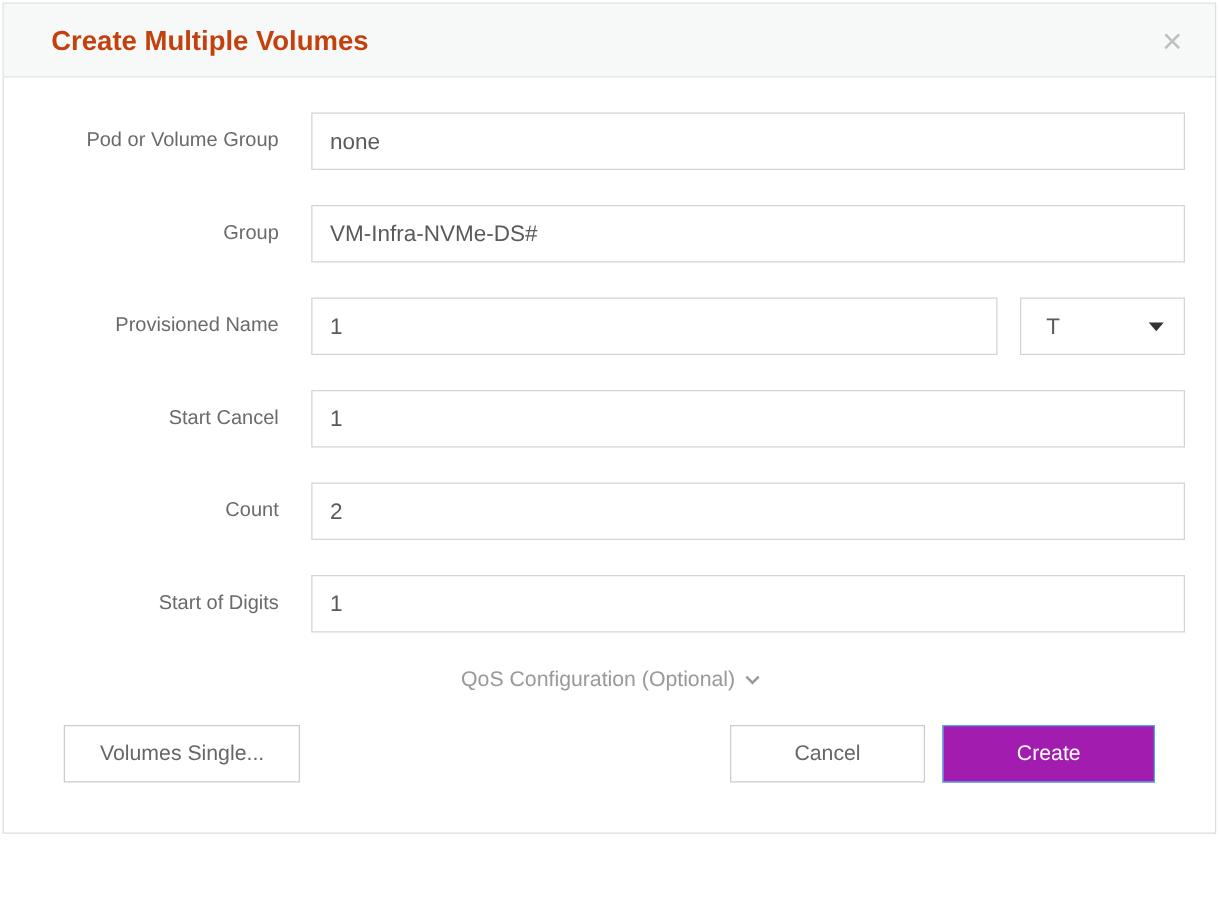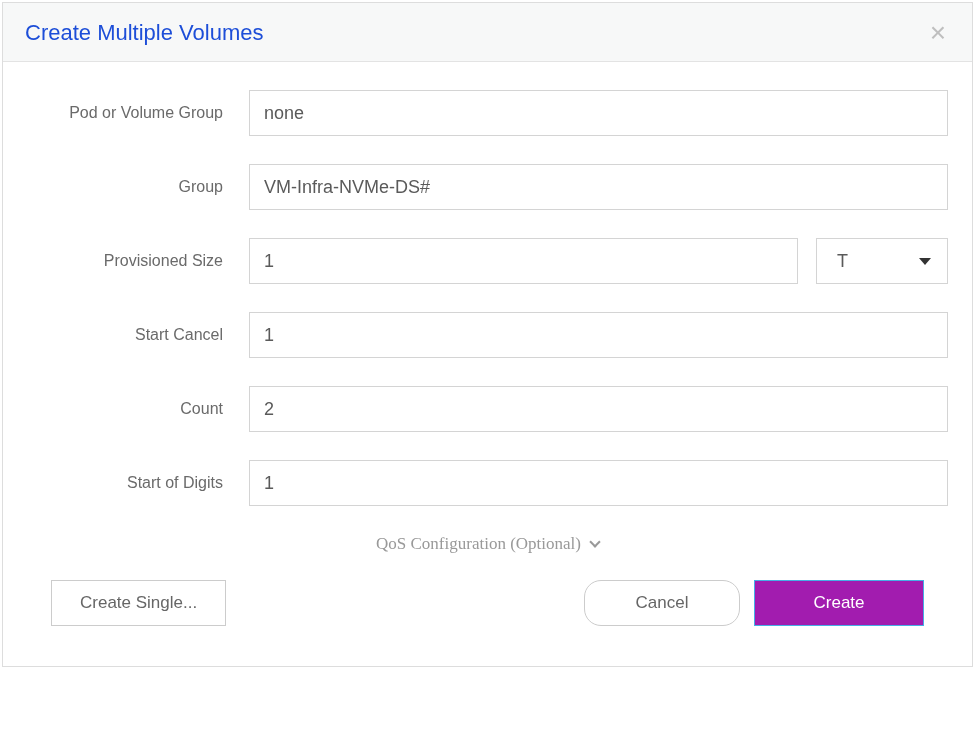--- a/index.html
+++ b/index.html
@@ -20,22 +20,23 @@
     .dialog-header {
       display: flex;
       justify-content: space-between;
       align-items: center;
       padding: 16px 22px 14px 22px;
       background: #f7f8f8;
       border-bottom: 1px solid #e3e3e3;
     }
     .dialog-title {
       font-size: 22px;
-      font-weight: 400;
-      color: #1d4ed8;
+      font-weight: 700;
+      color: #c2410c;
+      margin-left: 16px;
     }
     .close-btn {
       font-size: 28px;
       color: #bfbfbf;
       cursor: pointer;
       line-height: 1;
       padding: 0 4px;
       background: none;
       border: none;
     }
@@ -99,21 +100,20 @@
       display: flex;
       justify-content: center;
       align-items: center;
       margin: 8px 0 22px 0;
       cursor: pointer;
     }
     .qos-text {
       font-size: 17px;
       color: #999;
       margin-right: 10px;
-      font-family: Liberation Serif, serif;
     }
     .chevron-down {
       display: inline-block;
       width: 8px;
       height: 8px;
       border-right: 2px solid #999;
       border-bottom: 2px solid #999;
       transform: rotate(45deg);
       margin-top: -4px;
     }
@@ -134,21 +134,20 @@
       display: inline-flex;
       align-items: center;
       justify-content: center;
       min-width: 120px;
     }
     .btn-secondary {
       min-width: 172px;
     }
     .btn-cancel {
       min-width: 156px;
-      border-radius: 17px;
     }
     .btn-primary {
       background: #a21caf;
       border-color: #46aee6;
       color: #fff;
       min-width: 170px;
       margin-left: 14px;
     }
     .footer-right {
       display: flex;
@@ -173,21 +172,21 @@
     </div>
 
     <div class="form-row">
       <div class="form-label">Group</div>
       <div class="form-control-wrap">
         <input class="form-input" value="VM-Infra-NVMe-DS#" style="">
       </div>
     </div>
 
     <div class="form-row">
-      <div class="form-label">Provisioned Size</div>
+      <div class="form-label">Provisioned Name</div>
       <div class="form-control-wrap size-wrap">
         <input class="form-input" value="1" style="">
         <div class="unit-select">
           <span class="unit-select-text">T</span>
           <span class="caret-down"></span>
         </div>
       </div>
     </div>
 
     <div class="form-row">
@@ -210,21 +209,21 @@
         <input class="form-input" value="1" style="">
       </div>
     </div>
 
     <div class="qos-row">
       <span class="qos-text">QoS Configuration (Optional)</span>
       <span class="chevron-down"></span>
     </div>
 
     <div class="dialog-footer">
-      <button class="btn btn-secondary">Create Single...</button>
+      <button class="btn btn-secondary">Volumes Single...</button>
       <div class="footer-right">
         <button class="btn btn-cancel">Cancel</button>
         <button class="btn btn-primary">Create</button>
       </div>
     </div>
 
   </div>
 </div>
 
 </body></html>

